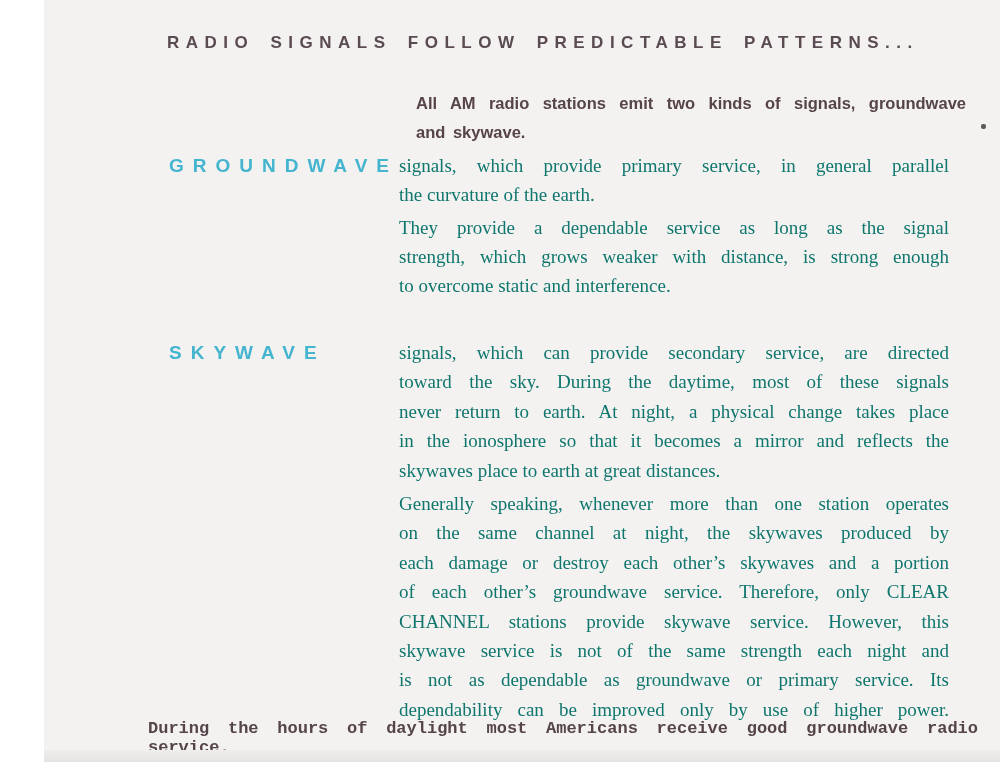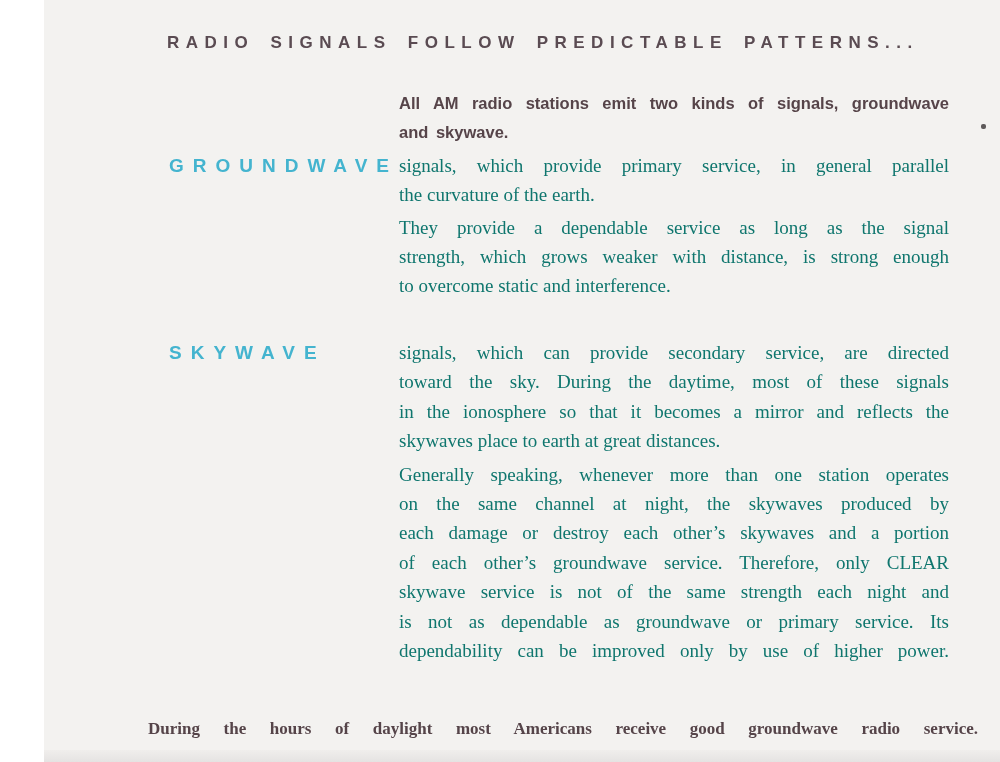--- a/index.html
+++ b/index.html
@@ -27,21 +27,21 @@
     font-weight: bold;
     letter-spacing: 6.5px;
     word-spacing: 5px;
     color: #5a4b52;
     white-space: nowrap;
   }
 
   
   .intro {
     position: absolute;
-    left: 355px;
+    left: 372px;
     top: 89px;
     width: 550px;
     font-family: "Liberation Sans", sans-serif;
     font-size: 16.5px;
     font-weight: bold;
     line-height: 29px;
     color: #564449;
     word-spacing: 3px;
   }
 
@@ -86,21 +86,21 @@
     text-align: justify;
     text-align-last: left;
   }
 
   
   .footer-line {
     position: absolute;
     left: 104px;
     top: 719px;
     width: 830px;
-    font-family: Liberation Serif, serif;
+    font-family: Liberation Mono, monospace;
     font-size: 17px;
     font-weight: bold;
     color: #554449;
     text-align: justify;
     text-align-last: justify;
     word-spacing: 2px;
   }
 
   
   .speck {
@@ -146,28 +146,30 @@
       <span style="display:block" class="jl-last">to overcome static and interference.</span>
     </p>
   </div>
 
   <div class="section-label label-skywave">SKYWAVE</div>
 
   <div class="body-col col-skywave">
     <p class="para">
       <span style="display:block" class="jl">signals, which can provide secondary service, are directed</span>
       <span style="display:block" class="jl">toward the sky. During the daytime, most of these signals</span>
+      <span style="display:block" class="jl">never return to earth. At night, a physical change takes place</span>
       <span style="display:block" class="jl">in the ionosphere so that it becomes a mirror and reflects the</span>
       <span style="display:block" class="jl-last">skywaves place to earth at great distances.</span>
     </p>
     <p class="para">
       <span style="display:block" class="jl">Generally speaking, whenever more than one station operates</span>
       <span style="display:block" class="jl">on the same channel at night, the skywaves produced by</span>
       <span style="display:block" class="jl">each damage or destroy each other’s skywaves and a portion</span>
       <span style="display:block" class="jl">of each other’s groundwave service. Therefore, only CLEAR</span>
+      <span style="display:block" class="jl">CHANNEL stations provide skywave service. However, this</span>
       <span style="display:block" class="jl">skywave service is not of the same strength each night and</span>
       <span style="display:block" class="jl">is not as dependable as groundwave or primary service. Its</span>
       <span style="display:block" class="jl">dependability can be improved only by use of higher power.</span>
     </p>
   </div>
 
   <div class="footer-line">During the hours of daylight most Americans receive good groundwave radio service.</div>
 
   <div class="speck"></div>
   <div class="page-edge"></div>

